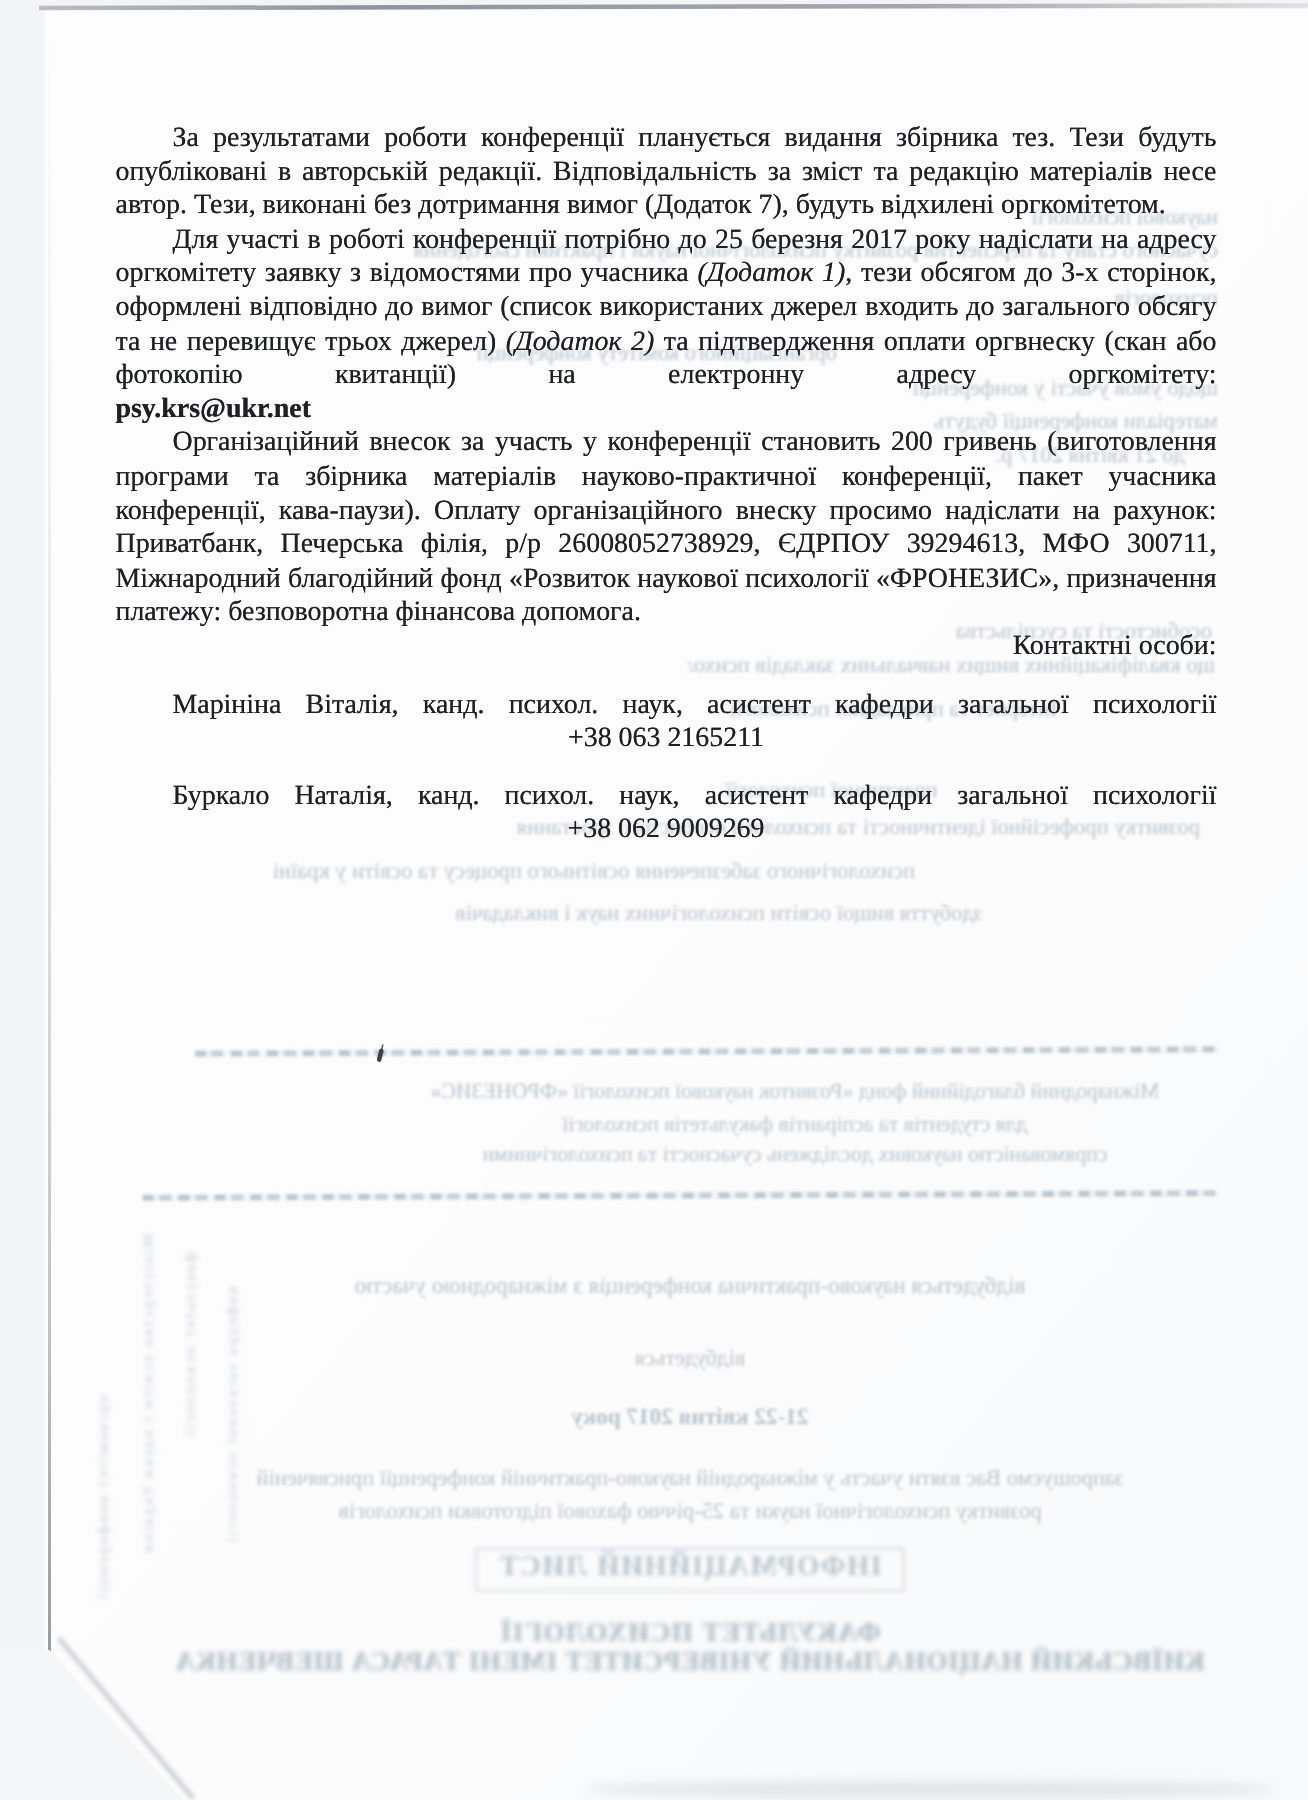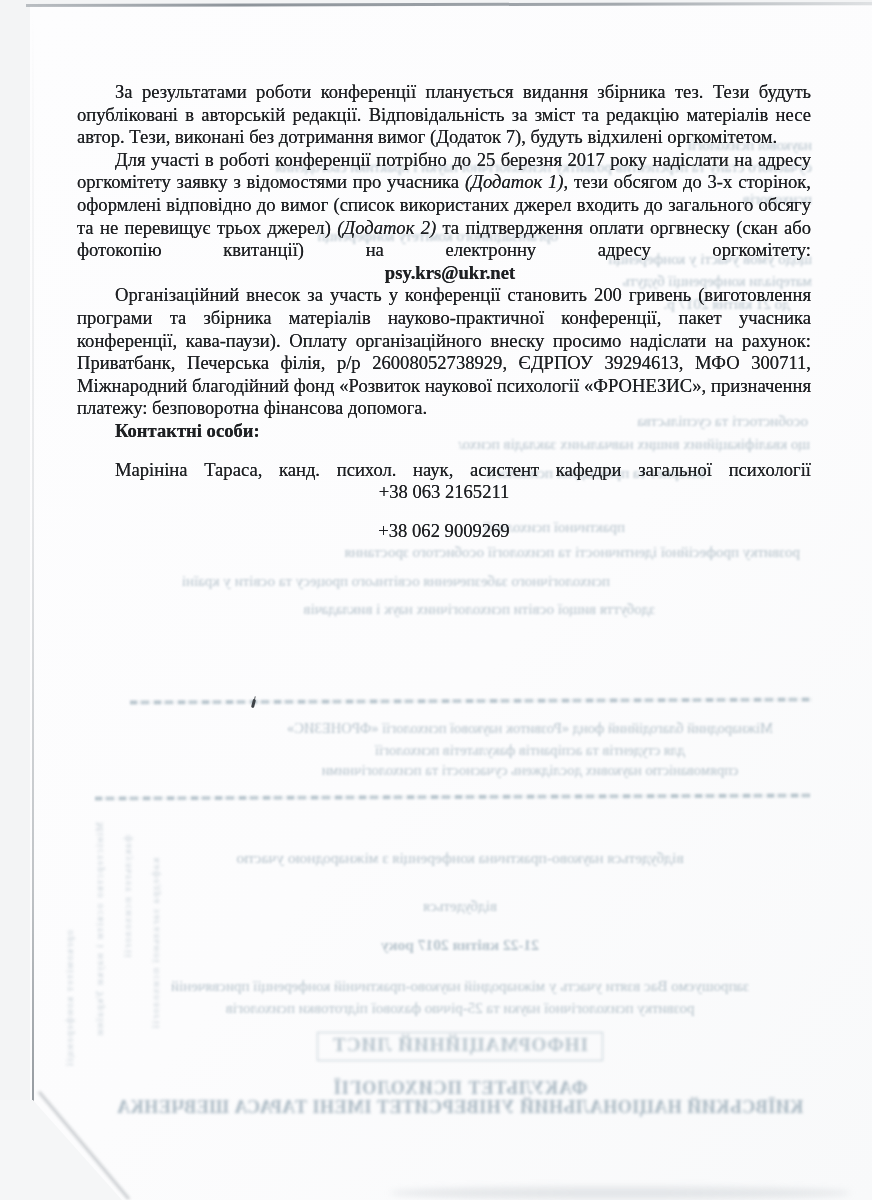--- a/index.html
+++ b/index.html
@@ -43,22 +43,22 @@
   .content{
     position:absolute;left:77px;top:0;width:734px;z-index:2;
     padding-top:81px;font-size:18.6px;line-height:22.6px;color:#1e2023;
     text-align:justify;text-shadow:0 0 .3px #2a2c2f;
   }
   .content p{margin:0;}
   .indent{text-indent:38px;}
   .jlast{text-align-last:justify;}
   .b{font-weight:normal;}
   .i{font-style:italic;font-family:Liberation Serif, serif;}
-  .email-line{font-weight:bold;text-align:center;margin-left:12px;}
-  .contacts-heading{margin-top:17px;font-weight:bold;text-indent:38px;text-align:left;}
+  .email-line{font-weight:bold;text-align:left;}
+  .contacts-heading{margin-top:17px;font-weight:normal;text-indent:38px;text-align:right;}
   .contact{margin-top:16px;}
   .jline{text-align:justify;text-align-last:justify;text-indent:38px;}
   .phone{text-align:center;}
   .final-para{margin-top:18px;}
 
   
   .bl{
     position:absolute;z-index:1;font-family:"Liberation Serif", serif;
     transform:scaleX(-1);filter:blur(1.2px);color:rgba(118,143,160,.52);
     font-size:15px;white-space:nowrap;overflow:hidden;line-height:1.2;
@@ -152,25 +152,26 @@
     <p class="indent"><span>За результатами роботи конференції планується видання збірника тез. Тези будуть опубліковані в авторській редакції. Відповідальність за зміст та редакцію матеріалів несе автор. Тези, виконані без дотримання вимог (Додаток 7), будуть відхилені оргкомітетом.</span></p>
 
     <p class="indent jlast"><span>Для участі в роботі конференції потрібно </span><span class="b">до 25 березня 2017 року</span><span> надіслати на адресу оргкомітету заявку з відомостями про учасника </span><span class="i">(Додаток 1)</span><span>, тези обсягом до 3-х сторінок, оформлені відповідно до вимог (список використаних джерел входить до загального обсягу та не перевищує </span><span class="b">трьох джерел</span><span>) </span><span class="i">(Додаток 2)</span><span> та підтвердження оплати оргвнеску (скан або фотокопію квитанції) на електронну адресу оргкомітету:</span></p>
     <div class="email-line">psy.krs@ukr.net</div>
 
     <p class="indent"><span>Організаційний внесок за участь у конференції становить </span><span class="b">200 гривень</span><span> (виготовлення програми та збірника матеріалів науково-практичної конференції, пакет учасника конференції, кава-паузи). Оплату організаційного внеску просимо надіслати на рахунок: Приватбанк, Печерська філія, р/р 26008052738929, ЄДРПОУ 39294613, МФО 300711, Міжнародний благодійний фонд «Розвиток наукової психології «ФРОНЕЗИС», призначення платежу: безповоротна фінансова допомога.</span></p>
 
     <p class="contacts-heading">Контактні особи:</p>
 
     <div class="contact">
-      <div class="jline"><span class="b">Марініна Тараса</span><span>, канд. психол. наук, асистент кафедри загальної психології</span></div>
+      <div class="jline"><span class="b">Марініна Віталія</span><span>, канд. психол. наук, асистент кафедри загальної психології</span></div>
       <div class="phone">+38 063 2165211</div>
     </div>
 
     <div class="contact">
+      <div class="jline"><span class="b">Буркало Наталія</span><span>, канд. психол. наук, асистент кафедри загальної психології</span></div>
       <div class="phone">+38 062 9009269</div>
     </div>
 
   </div>
 
   <span class="ink-mark"></span>
   <div class="top-line"></div>
   <div class="page-edge"></div>
   <div class="fold"></div>
   <div class="fold-line"></div>

